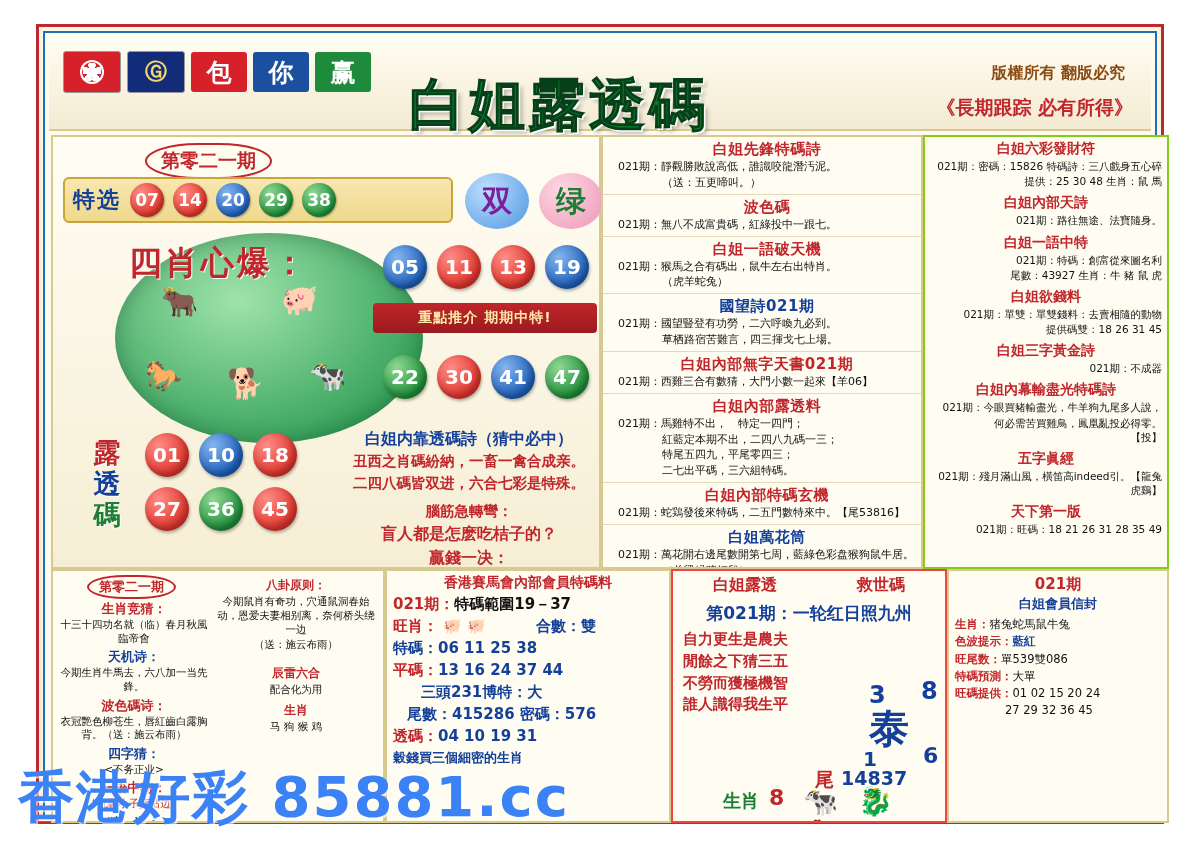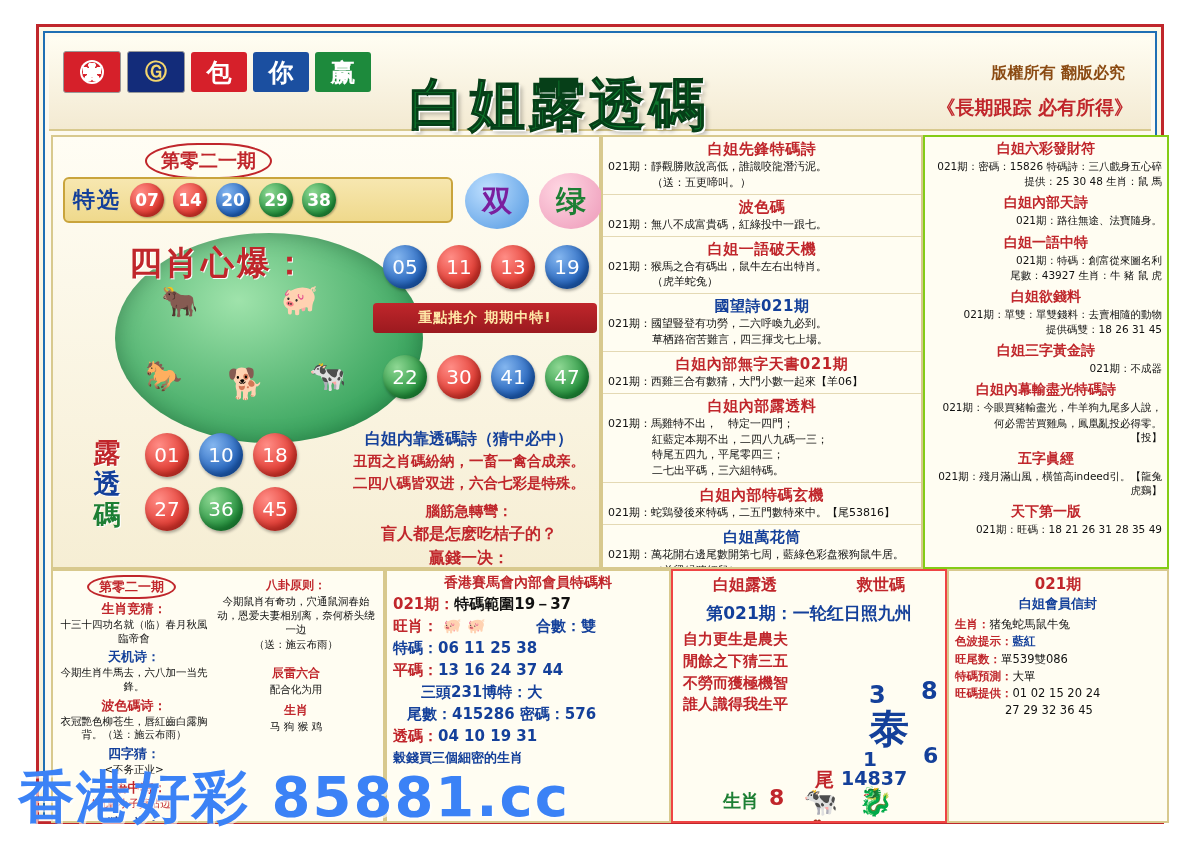--- a/index.html
+++ b/index.html
@@ -145,21 +145,21 @@
   .a2{left:228px;top:148px;}
   .a3{left:92px;top:224px;}
   .a4{left:174px;top:232px;}
   .a5{left:256px;top:224px;}
 
   .ballgrid{position:absolute;left:330px;top:108px;width:214px;}
   .ballrow{display:flex;gap:10px;margin-bottom:10px;}
   .ball-l{
     width:44px;height:44px;border-radius:50%;
     display:flex;align-items:center;justify-content:center;
-    color:#fff;font-size:20px;font-weight:normal;
+    color:#fff;font-size:20px;font-weight:bold;
     box-shadow:inset -3px -4px 7px rgba(0,0,0,.28), 1px 2px 3px rgba(0,0,0,.3);
   }
   .pushline{
     position:absolute;left:320px;top:166px;width:224px;height:30px;
     background:linear-gradient(#c0262b,#9b1a1f);
     color:#ffe9a8;font-size:14px;font-weight:bold;
     display:flex;align-items:center;justify-content:center;
     border-radius:4px;letter-spacing:1px;
   }
   .lttm{
@@ -176,21 +176,21 @@
   }
   .poem .blue{color:#14409a;}
   .poem .big{font-size:16px;}
 
   
   .midcol{
     position:absolute;left:556px;top:102px;width:318px;height:430px;
     background:#fffdf2;border:2px solid #d8c98e;
     overflow:hidden;
   }
-  .blk{padding:1px 5px 2px 5px;border-bottom:1px solid #e4d9b4;}
+  .blk{padding:1px 5px 2px 15px;border-bottom:1px solid #e4d9b4;}
   .blk h4{
     margin:2px 0 1px 0;text-align:center;color:#c0262b;
     font-size:15px;font-weight:bold;letter-spacing:.5px;
   }
   .blk h4.blue{color:#14409a;}
   .blk p{
     margin:0 0 1px 0;color:#111;font-size:11px;line-height:1.35;
   }
 
   

